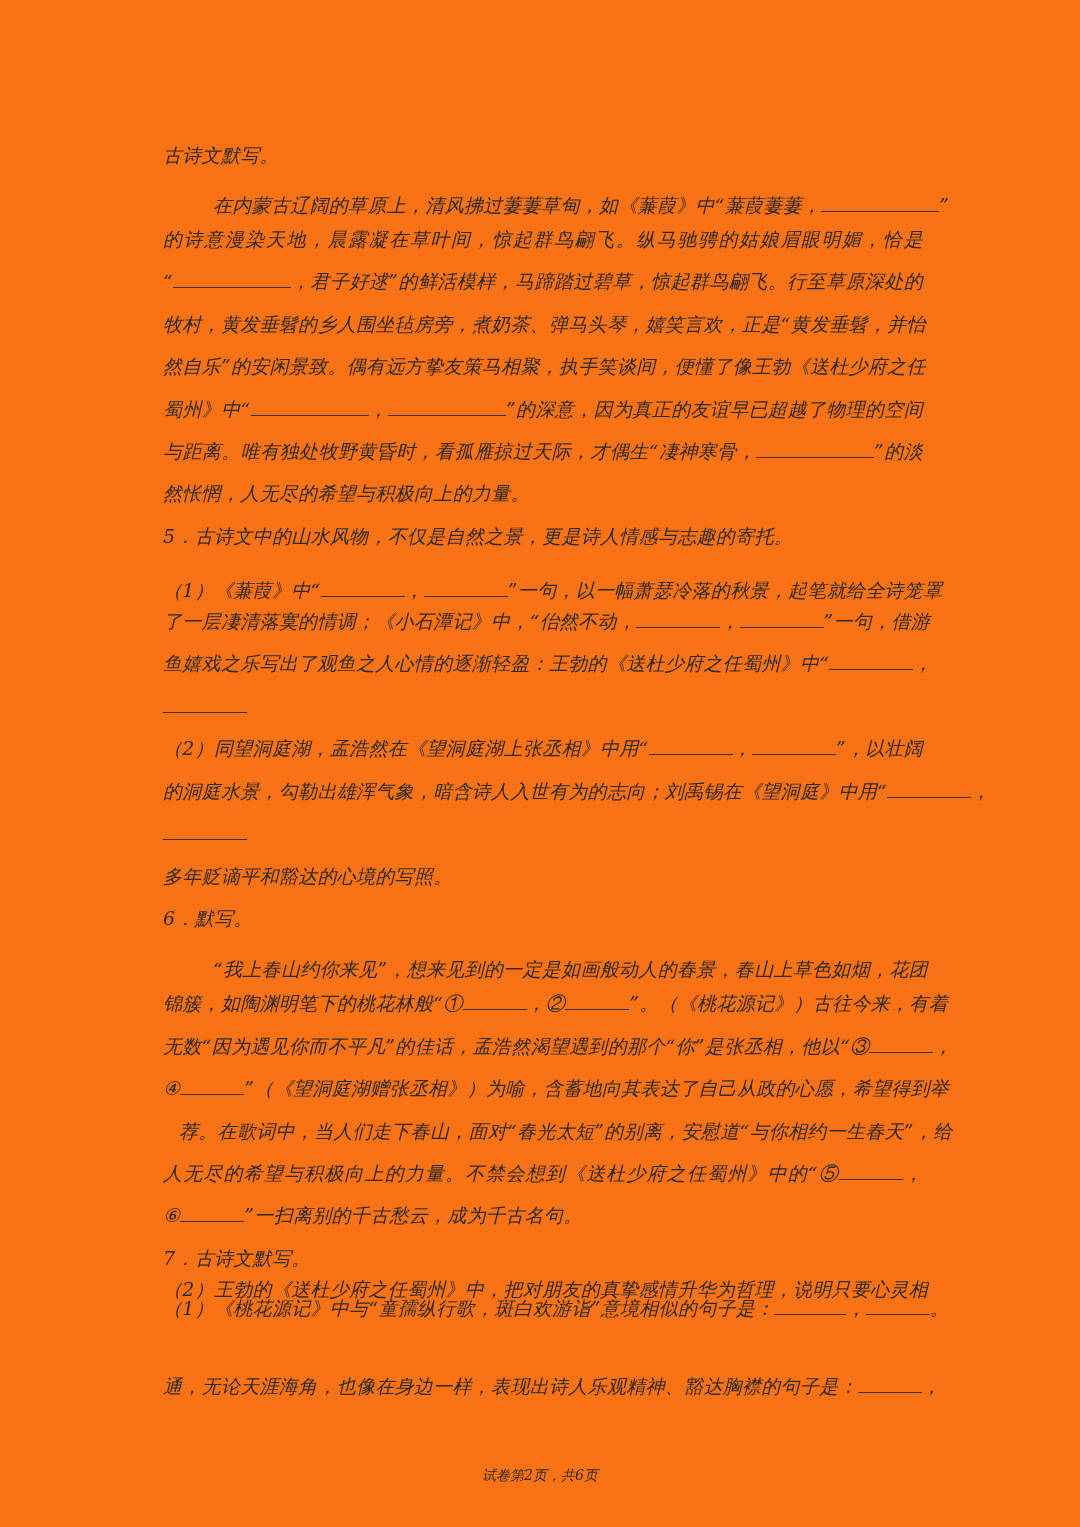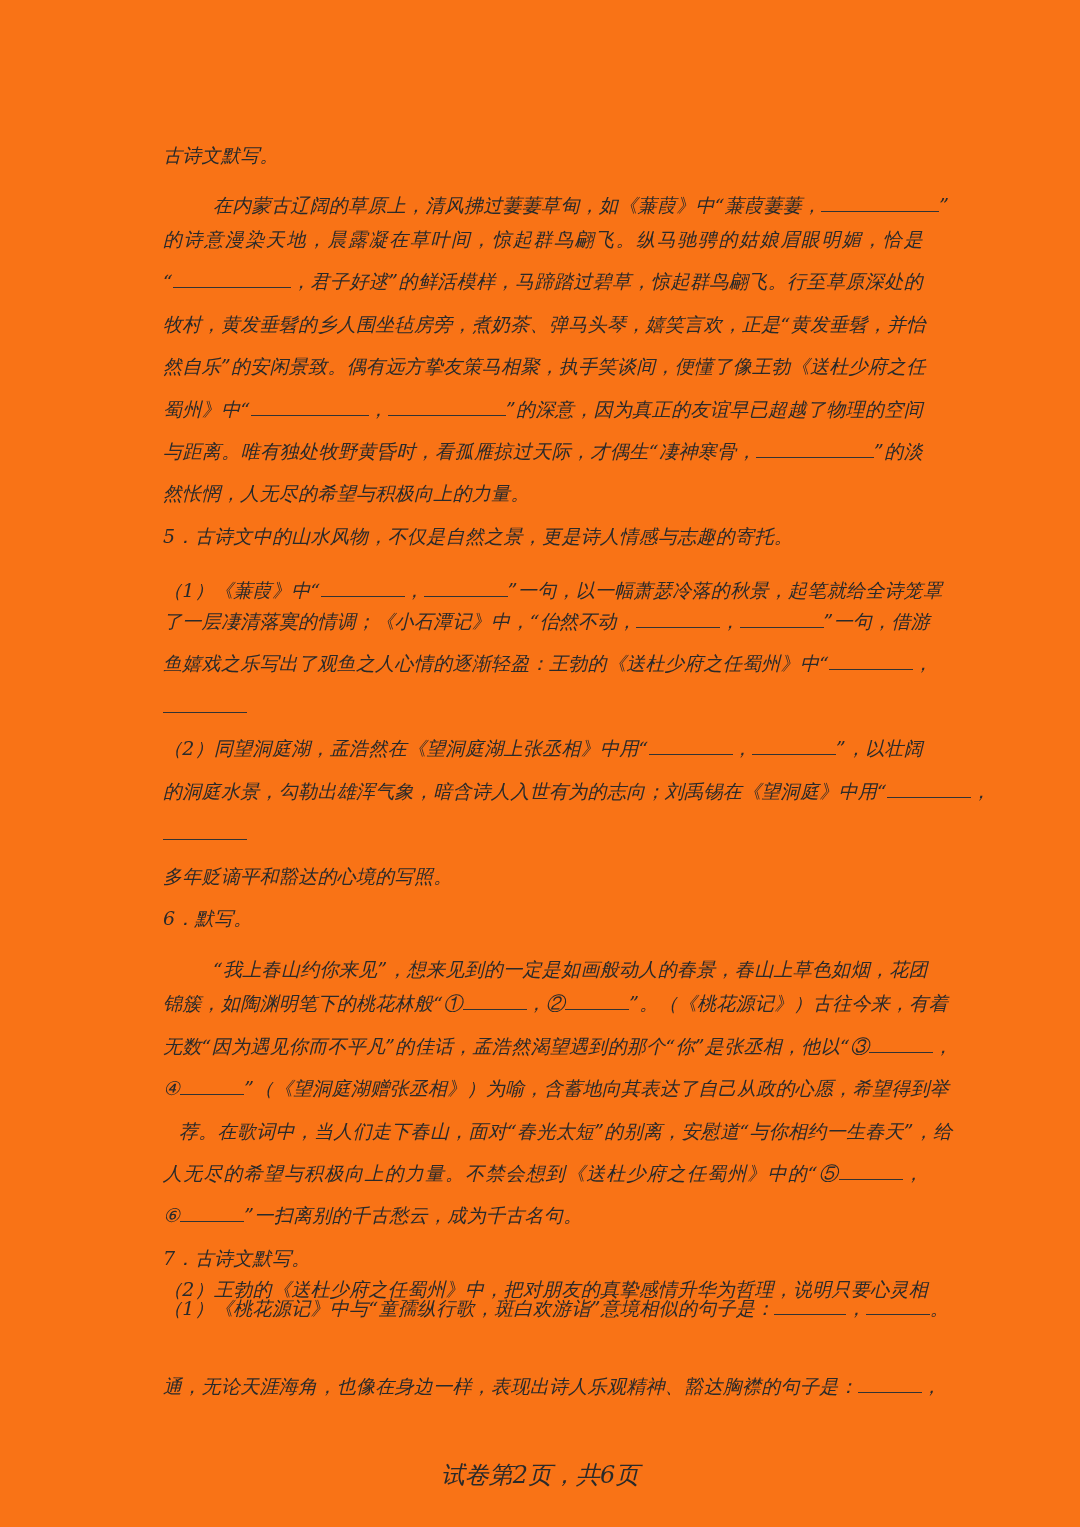--- a/index.html
+++ b/index.html
@@ -5,21 +5,21 @@
   html, body { margin: 0; padding: 0; background: #ffffff; }
   body { width: 1080px; height: 1527px; position: relative; overflow: hidden;
          font-family: "DejaVu Serif", "Liberation Serif", serif; color: #2a2a2a; }
   .page { position: absolute; left: 0; top: 0; width: 1080px; height: 1527px; background: #f97316; font-style: italic; }
   .line { position: absolute; left: 163px; width: 760px; height: 30px; font-size: 19px;
           line-height: 30px; white-space: nowrap; letter-spacing: 0.3px; }
   .line.indent { left: 213px; width: 710px; margin-top: 8px; }
   .line.justify { text-align: justify; text-align-last: justify; }
   .blank { display: inline-block; border-bottom: 1.3px solid #333; height: 20px; vertical-align: baseline; }
   .footer { position: absolute; left: 0; width: 1080px; top: 1460px; text-align: center;
-            font-size: 24px; line-height: 30px; color: #2a2a2a; }
+            font-size: 14px; line-height: 30px; color: #2a2a2a; }
   .seg { white-space: pre; }
 </style>
 </head>
 <body>
 
 <div class="page">
   <div id="lines">
       <div class="line" style="top: 140px;"><span class="seg">古诗文默写。</span></div>
       <div class="line indent" style="top: 182px;"><span class="seg">在内蒙古辽阔的草原上，清风拂过萋萋草甸，如《蒹葭》中“蒹葭萋萋，</span><span class="blank" style="width: 118px;"></span><span class="seg">”</span></div>
       <div class="line justify" style="top: 224px;"><span class="seg">的诗意漫染天地，晨露凝在草叶间，惊起群鸟翩飞。纵马驰骋的姑娘眉眼明媚，恰是</span></div>

